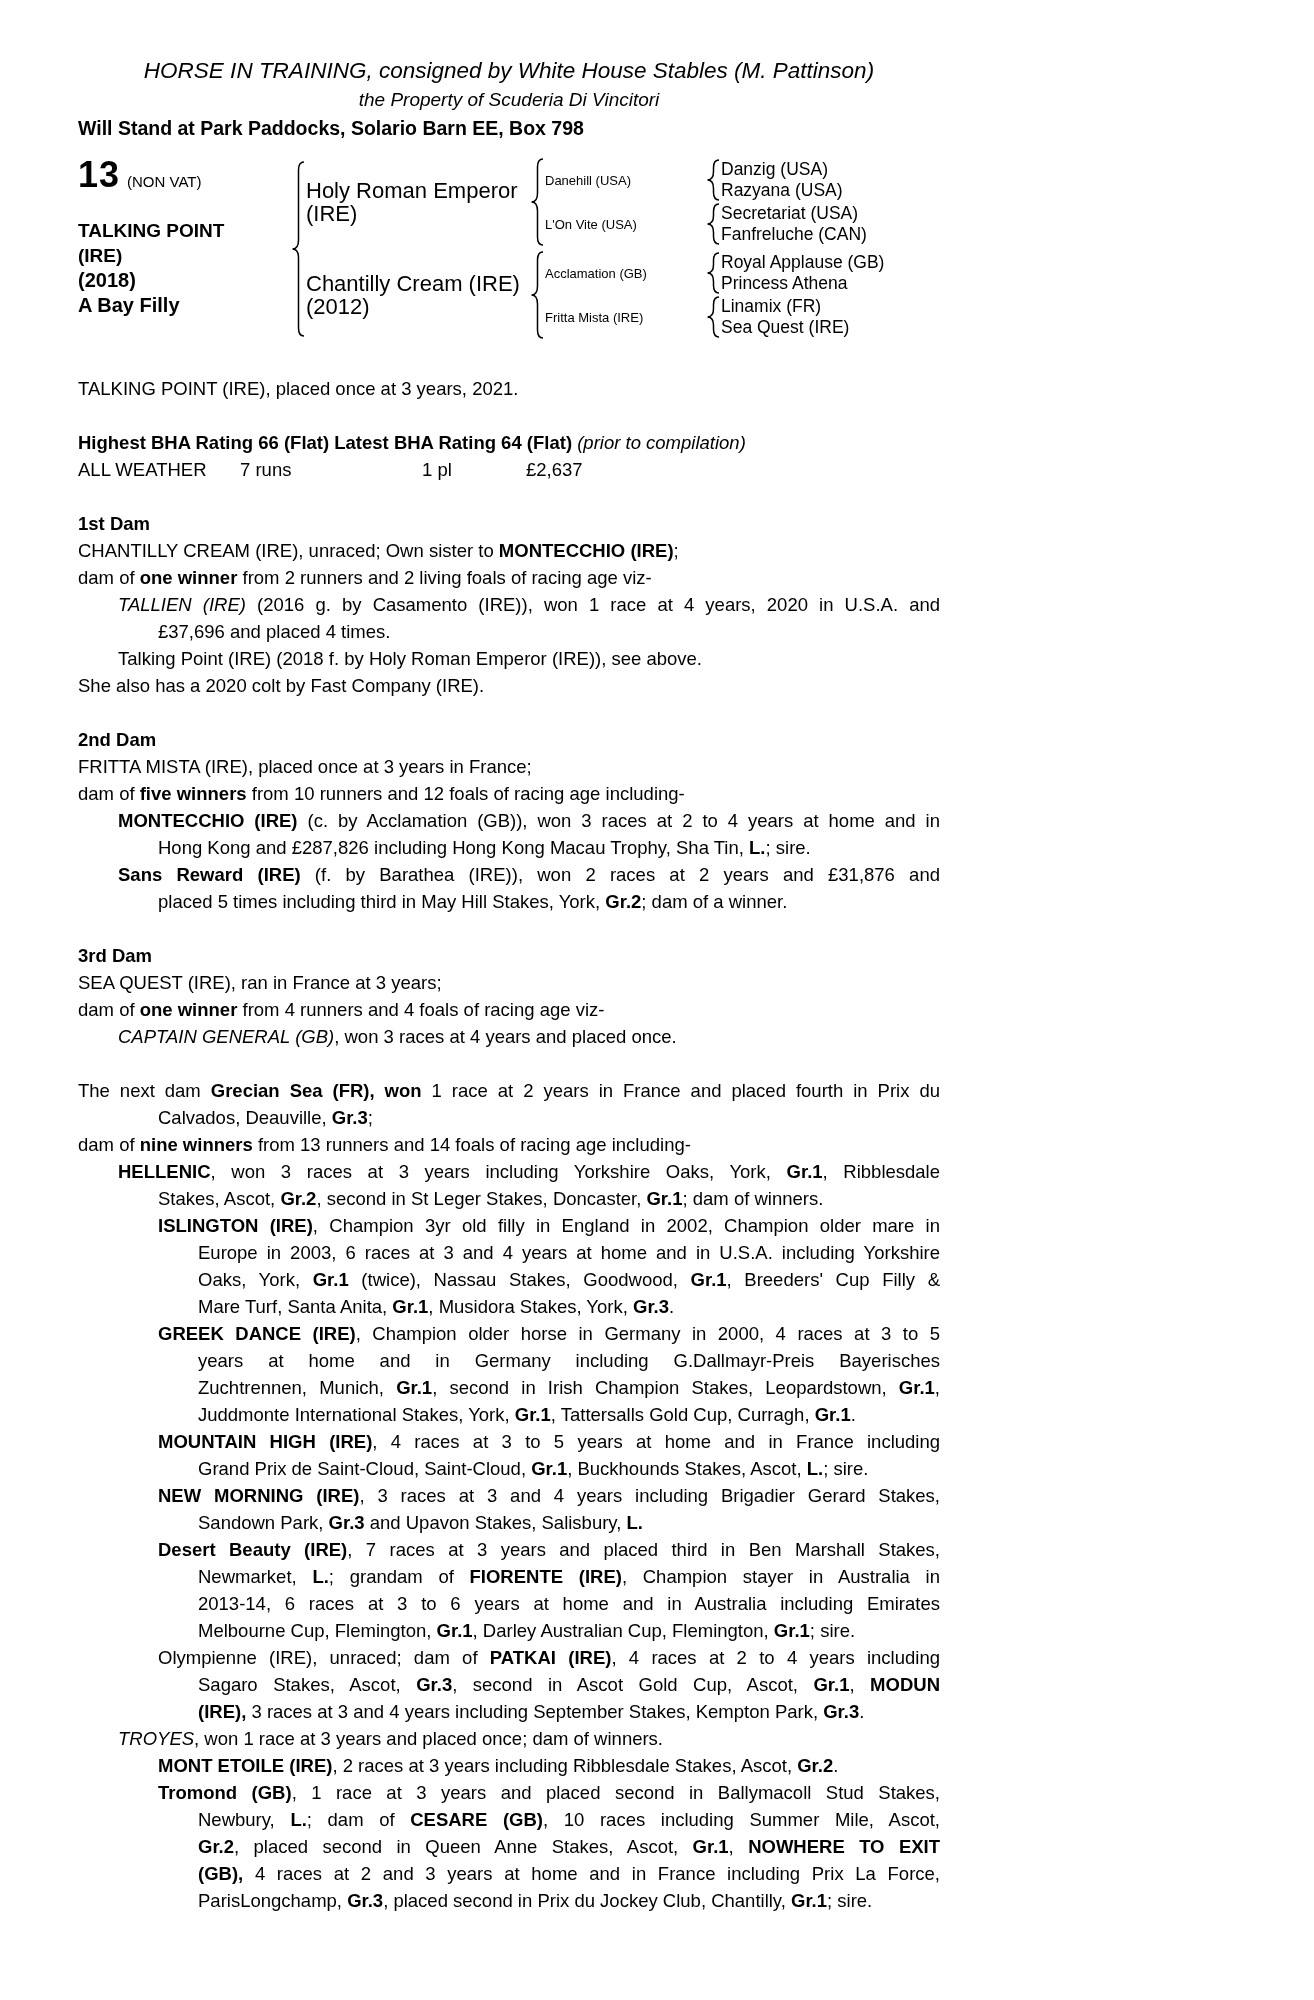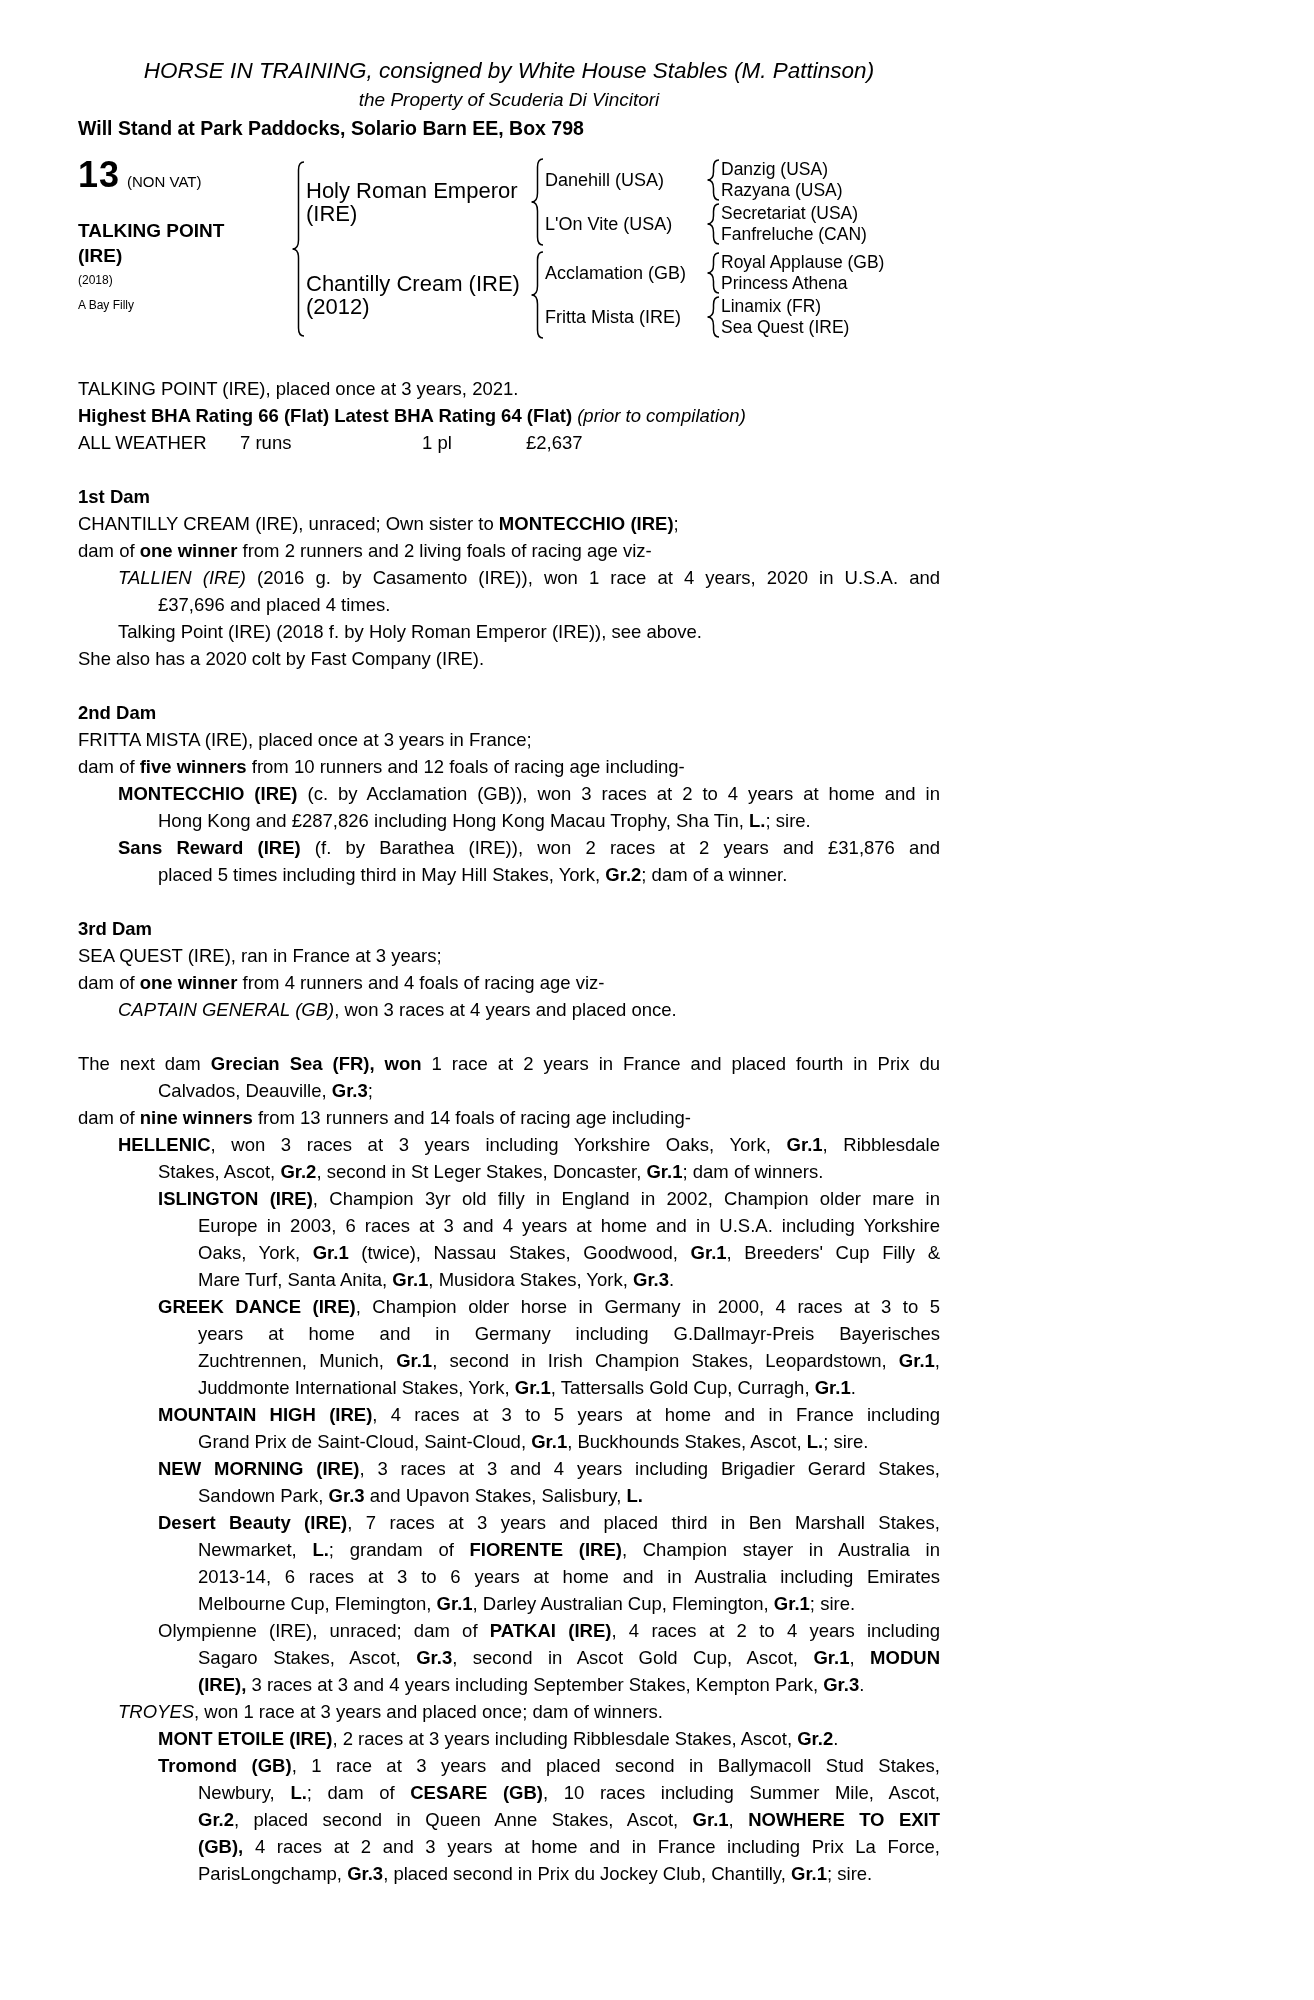--- a/index.html
+++ b/index.html
@@ -11,28 +11,28 @@
   .stand{font-weight:bold;font-size:19.5px;line-height:28px;}
   .b{font-weight:bold;}
   .i{font-style:italic;}
   
   .pedigree{display:flex;align-items:center;margin-top:12px;}
   .lot-col{align-self:flex-start;width:212px;flex:0 0 auto;}
   .lot-num{font-size:36px;font-weight:bold;letter-spacing:1px;}
   .lot-vat{font-size:15px;margin-left:7px;}
   .lot-name-block{margin-top:22px;}
   .horse-name{font-weight:bold;font-size:19px;line-height:25px;}
-  .lot-meta{font-size:12px;line-height:25px;}
+  .lot-meta{font-size:20px;line-height:25px;font-weight:bold;}
   .bslot{flex:0 0 16px;display:flex;align-items:center;justify-content:center;}
   .g1col{flex:1;}
   .g1{display:flex;align-items:center;margin:3px 0;}
   .g1name{width:223px;flex:0 0 auto;font-size:22px;line-height:23px;}
   .g2col{flex:1;}
   .g2{display:flex;align-items:center;margin:2px 0;}
-  .g2name{width:160px;flex:0 0 auto;font-size:18px;}
+  .g2name{width:160px;flex:0 0 auto;font-size:13px;}
   .g3col{flex:1;}
   .g3col div{font-size:17.5px;line-height:21px;white-space:nowrap;}
   
   #body{margin-top:32px;}
   .line{font-size:18.5px;line-height:27px;min-height:27px;}
   .ind1{padding-left:40px;}
   .ind2{padding-left:80px;}
   .ind3{padding-left:120px;}
   .just{text-align:justify;text-align-last:justify;}
   .stats span{display:inline-block;}
@@ -137,21 +137,21 @@
                 <div>Sea Quest (IRE)</div>
               </div>
             </div>
           </div>
         </div>
       </div>
   </div>
 
   <div id="body">
       <div class="line"><span>TALKING POINT (IRE), placed once at 3 years, 2021.</span></div>
-      <div class="line" style=""><span class="b">Highest BHA Rating 66 (Flat) Latest BHA Rating 64 (Flat) </span><span class="i">(prior to compilation)</span></div>
+      <div class="line" style="margin-top: 27px;"><span class="b">Highest BHA Rating 66 (Flat) Latest BHA Rating 64 (Flat) </span><span class="i">(prior to compilation)</span></div>
       <div class="line stats"><span>ALL WEATHER</span><span>7 runs</span><span>1 pl</span><span>£2,637</span></div>
       <div class="line" style="margin-top: 27px;"><span class="b">1st Dam</span></div>
       <div class="line"><span>CHANTILLY CREAM (IRE), unraced; Own sister to </span><span class="b">MONTECCHIO (IRE)</span><span>;</span></div>
       <div class="line"><span>dam of </span><span class="b">one winner</span><span> from 2 runners and 2 living foals of racing age viz-</span></div>
       <div class="line ind1 just"><span class="i">TALLIEN (IRE)</span><span> (2016 g. by Casamento (IRE)), won 1 race at 4 years, 2020 in U.S.A. and</span></div>
       <div class="line ind2"><span>£37,696 and placed 4 times.</span></div>
       <div class="line ind1"><span>Talking Point (IRE) (2018 f. by Holy Roman Emperor (IRE)), see above.</span></div>
       <div class="line"><span>She also has a 2020 colt by Fast Company (IRE).</span></div>
       <div class="line" style="margin-top: 27px;"><span class="b">2nd Dam</span></div>
       <div class="line"><span>FRITTA MISTA (IRE), placed once at 3 years in France;</span></div>

